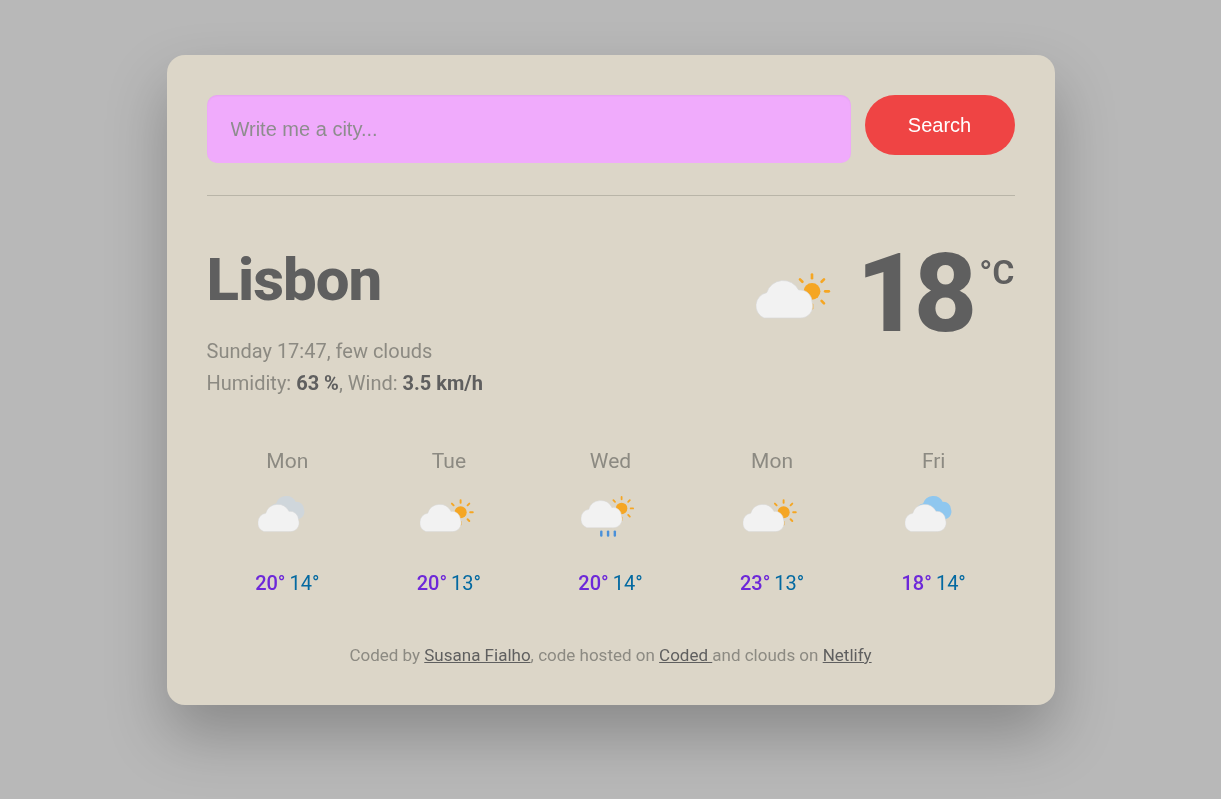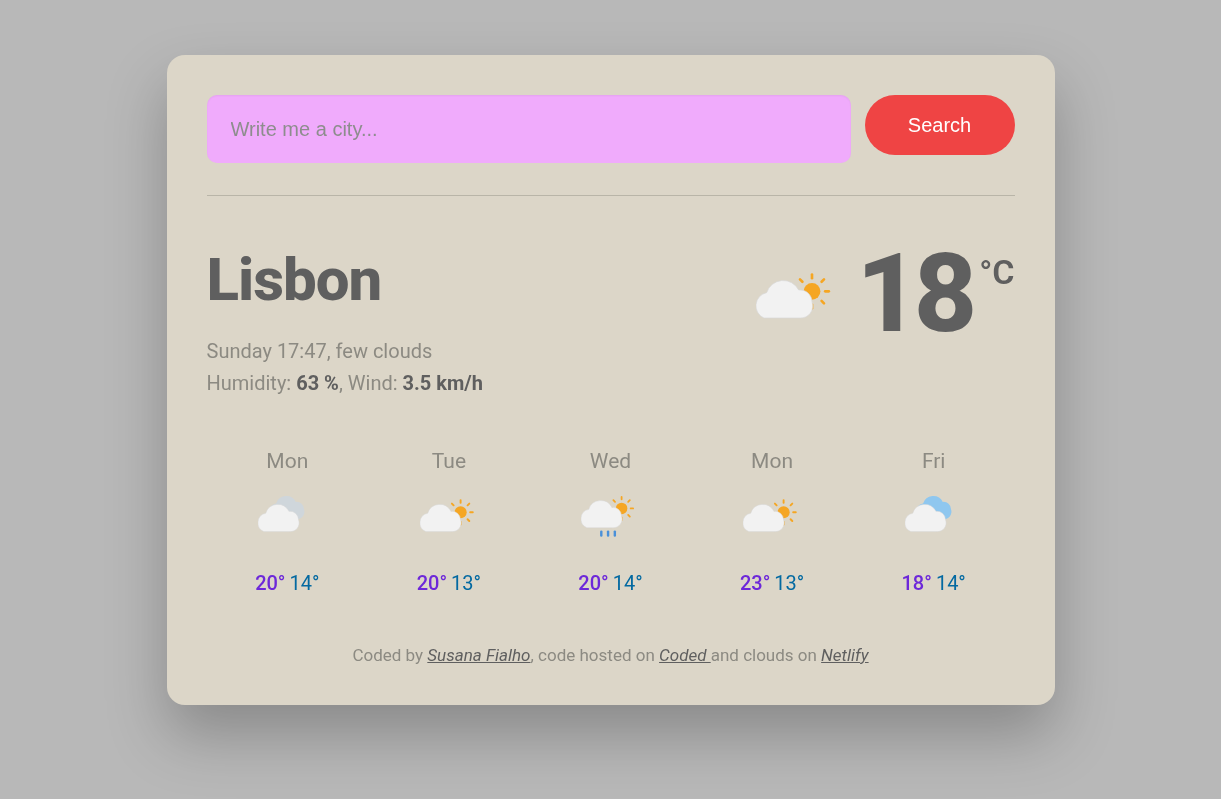--- a/index.html
+++ b/index.html
@@ -122,21 +122,20 @@
   .lo { color: #0369a1; margin-left: 4px; }
   .footer {
     text-align: center;
     font-size: 17px;
     color: #8c8a82;
   }
   .footer a {
     color: #5f5f5f;
     text-decoration: underline;
     cursor: pointer;
-    font-style: italic;
   }
 </style>
 </head>
 <body>
 
 <svg width="0" height="0" style="position:absolute">
   <defs>
     <g id="sun">
       <circle cx="0" cy="0" r="7" fill="#f5a623"></circle>
       <g stroke="#f5a623" stroke-width="2.2" stroke-linecap="round">

